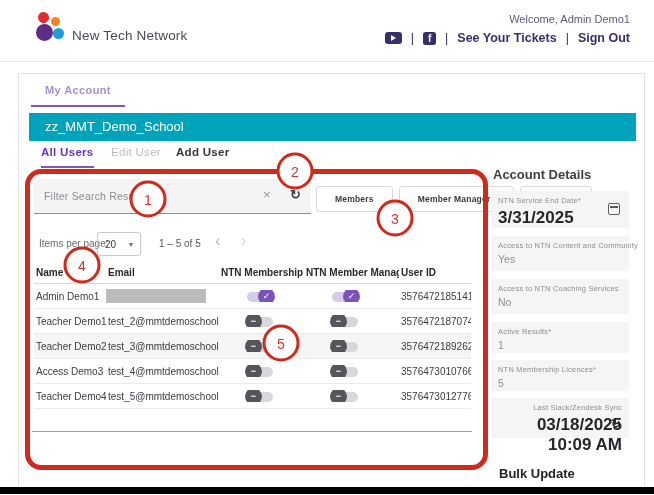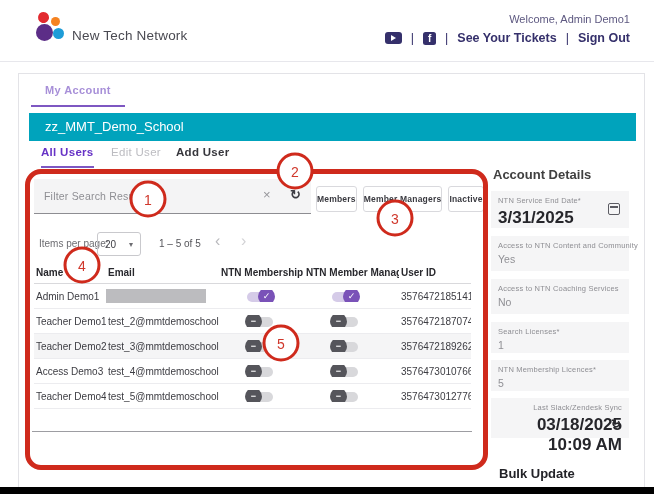--- a/index.html
+++ b/index.html
@@ -32,21 +32,21 @@
   .utab-0 { left:22px; color:#6733c6; font-weight:bold; padding-bottom:8px; border-bottom:2px solid #7e57c2; }
   .utab-1 { left:92px; color:#bcbcc1; }
   .utab-2 { left:157px; color:#36363c; font-weight:bold; }
 
   
   .filter-box { position:absolute; left:15px; top:105px; width:277px; height:35px; background:#f4f4f5; border-bottom:1px solid #8d8d92; }
   .filter-label { position:absolute; left:10px; top:11px; font-size:10.5px; color:#8e8e93; letter-spacing:.2px; }
   .clear-x { position:absolute; left:229px; top:8px; font-size:13px; color:#96969b; cursor:pointer; }
   .refresh { position:absolute; left:256px; top:8px; font-size:13px; font-weight:bold; color:#3d3d44; cursor:pointer; }
   .filter-btns { position:absolute; left:297px; top:112px; display:flex; gap:6px; }
-  .fbtn { background:#fff; border:1px solid #d9d9dd; border-radius:3px; height:26px; padding:0 0; font-size:8.5px; font-weight:bold; color:#3a3a40; font-family:"Liberation Sans",sans-serif; cursor:pointer; letter-spacing:.2px; }
+  .fbtn { background:#fff; border:1px solid #d9d9dd; border-radius:3px; height:26px; padding:0 18px; font-size:8.5px; font-weight:bold; color:#3a3a40; font-family:"Liberation Sans",sans-serif; cursor:pointer; letter-spacing:.2px; }
 
   
   .pag { position:absolute; left:0; top:155px; width:470px; height:28px; font-size:10px; color:#6d6d72; }
   .pag-label { position:absolute; left:20px; top:9px; }
   .pag-select { position:absolute; left:78px; top:3px; width:44px; height:24px; border:1px solid #c9c9cd; border-radius:3px; display:flex; align-items:center; justify-content:space-between; padding:0 7px; color:#3c3c42; cursor:pointer; }
   .pag-caret { font-size:8px; color:#6d6d72; }
   .pag-range { position:absolute; left:140px; top:9px; color:#55555a; }
   .pag-prev { position:absolute; left:196px; top:3px; font-size:16px; color:#b9b9bd; cursor:pointer; }
   .pag-next { position:absolute; left:222px; top:3px; font-size:16px; color:#d2d2d5; cursor:pointer; }
 
@@ -207,21 +207,21 @@
       </div>
       <div class="sb-field sb-f1">
         <div class="sb-label">Access to NTN Content and Community</div>
         <div class="sb-value">Yes</div>
       </div>
       <div class="sb-field sb-f2">
         <div class="sb-label">Access to NTN Coaching Services</div>
         <div class="sb-value">No</div>
       </div>
       <div class="sb-field sb-f3">
-        <div class="sb-label">Search Licenses*</div>
+        <div class="sb-label">Active Results*</div>
         <div class="sb-value">1</div>
       </div>
       <div class="sb-field sb-f4">
         <div class="sb-label">NTN Membership Licences*</div>
         <div class="sb-value">5</div>
       </div>
       <div class="sb-field sb-f5">
         <div class="sb-label">Last Slack/Zendesk Sync</div>
         <div class="sb-value strong">03/18/2025 10:09 AM</div>
         <span class="sync-icon">↻</span>

